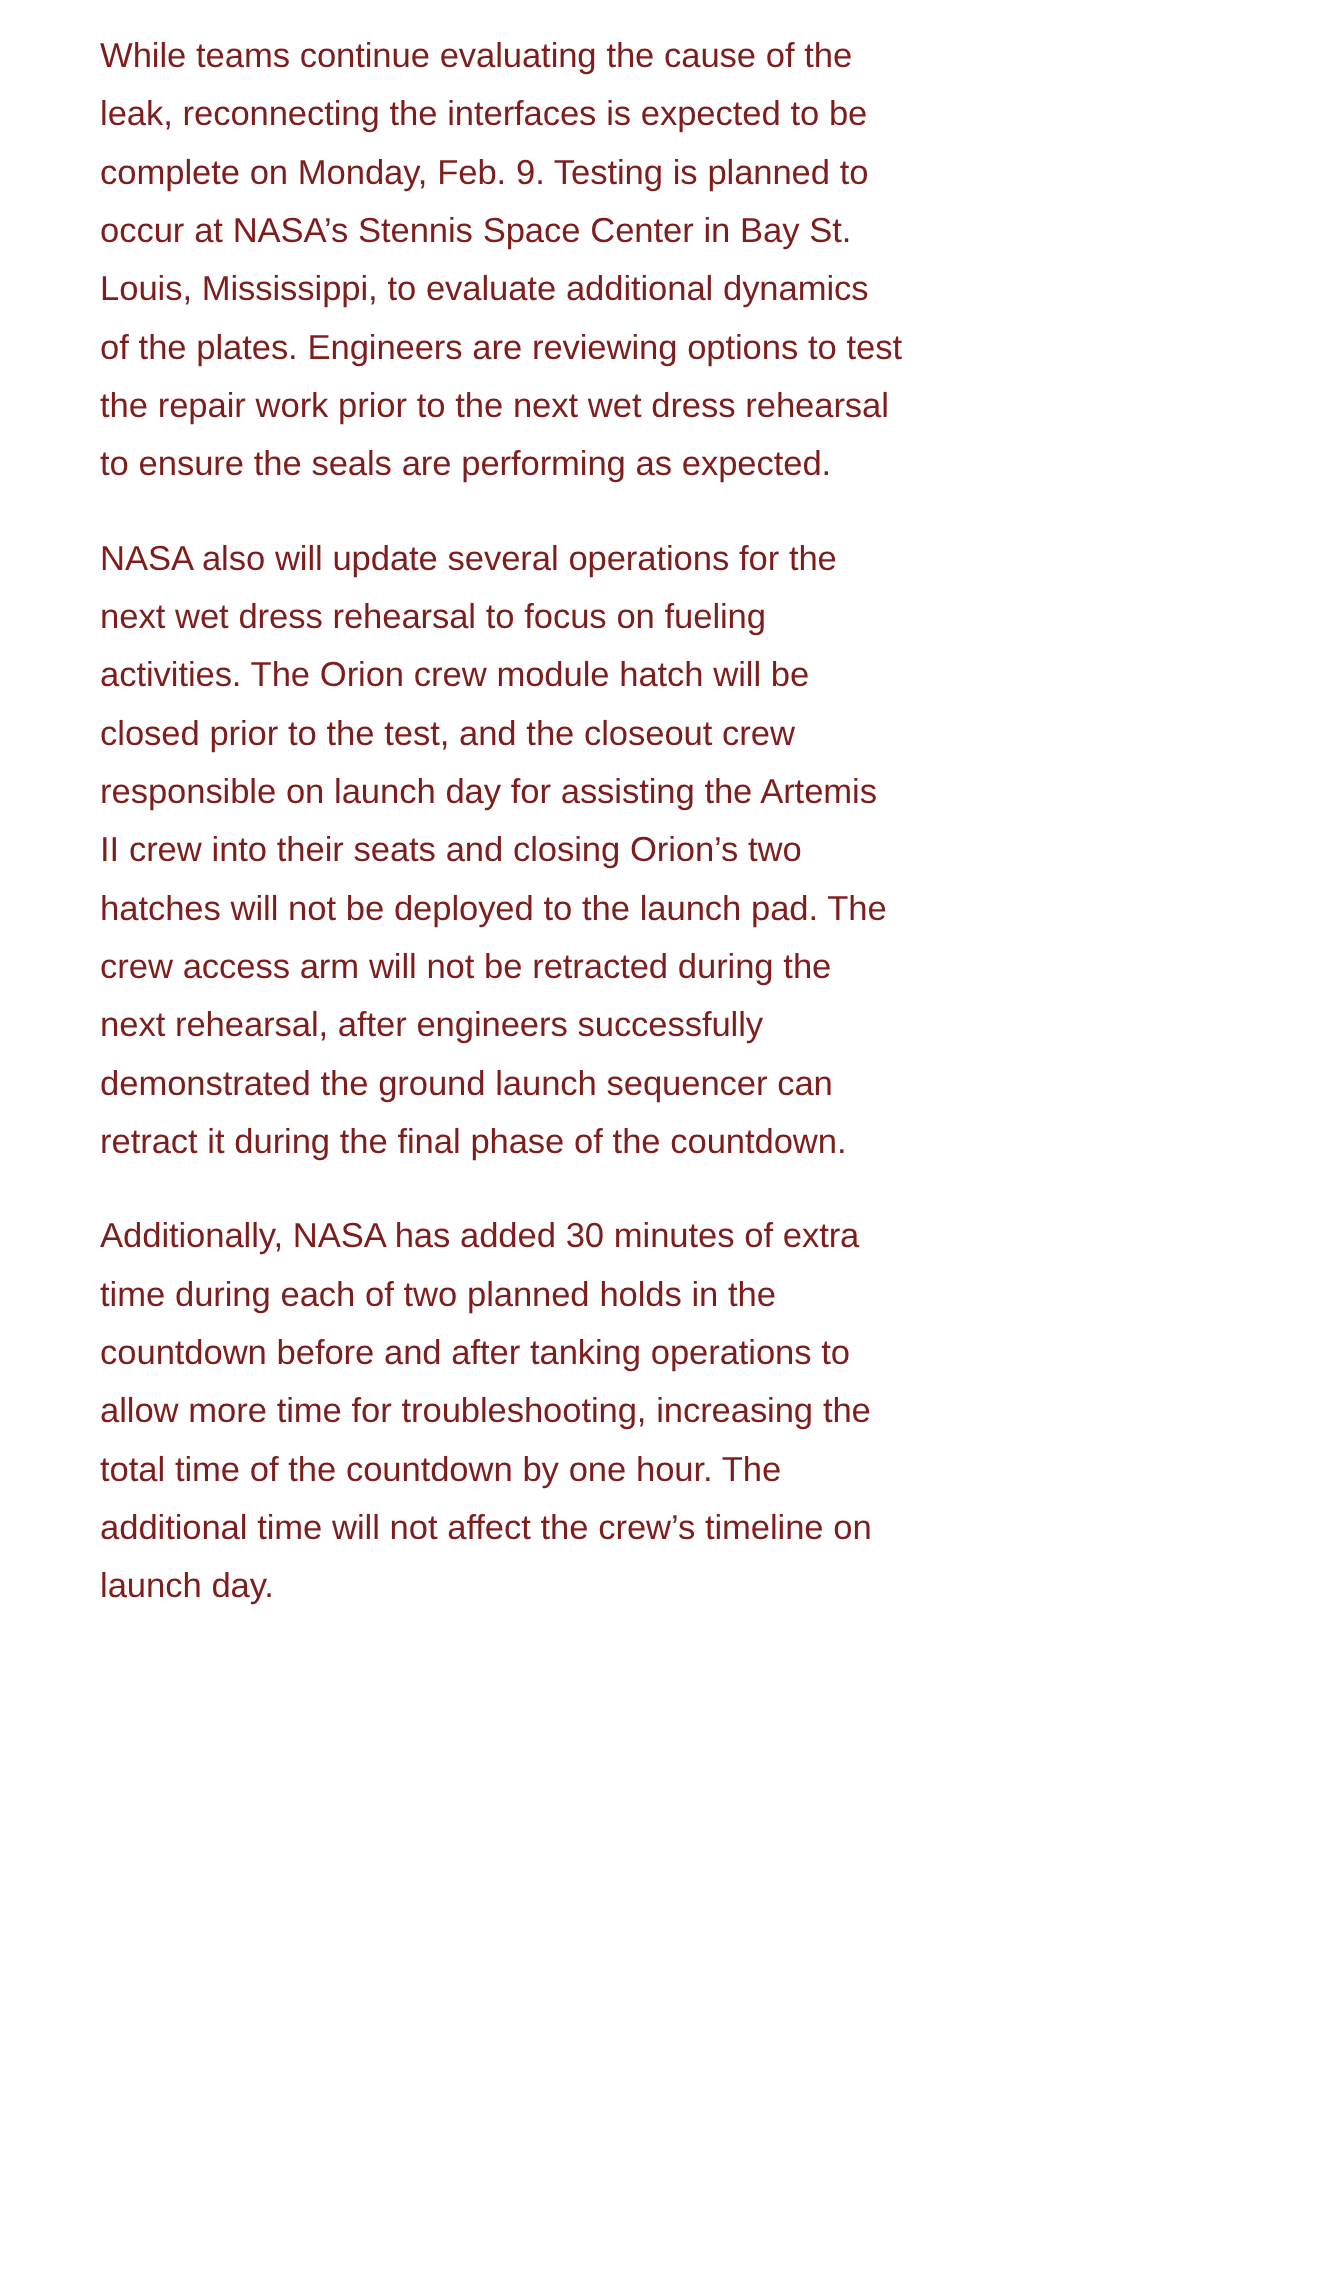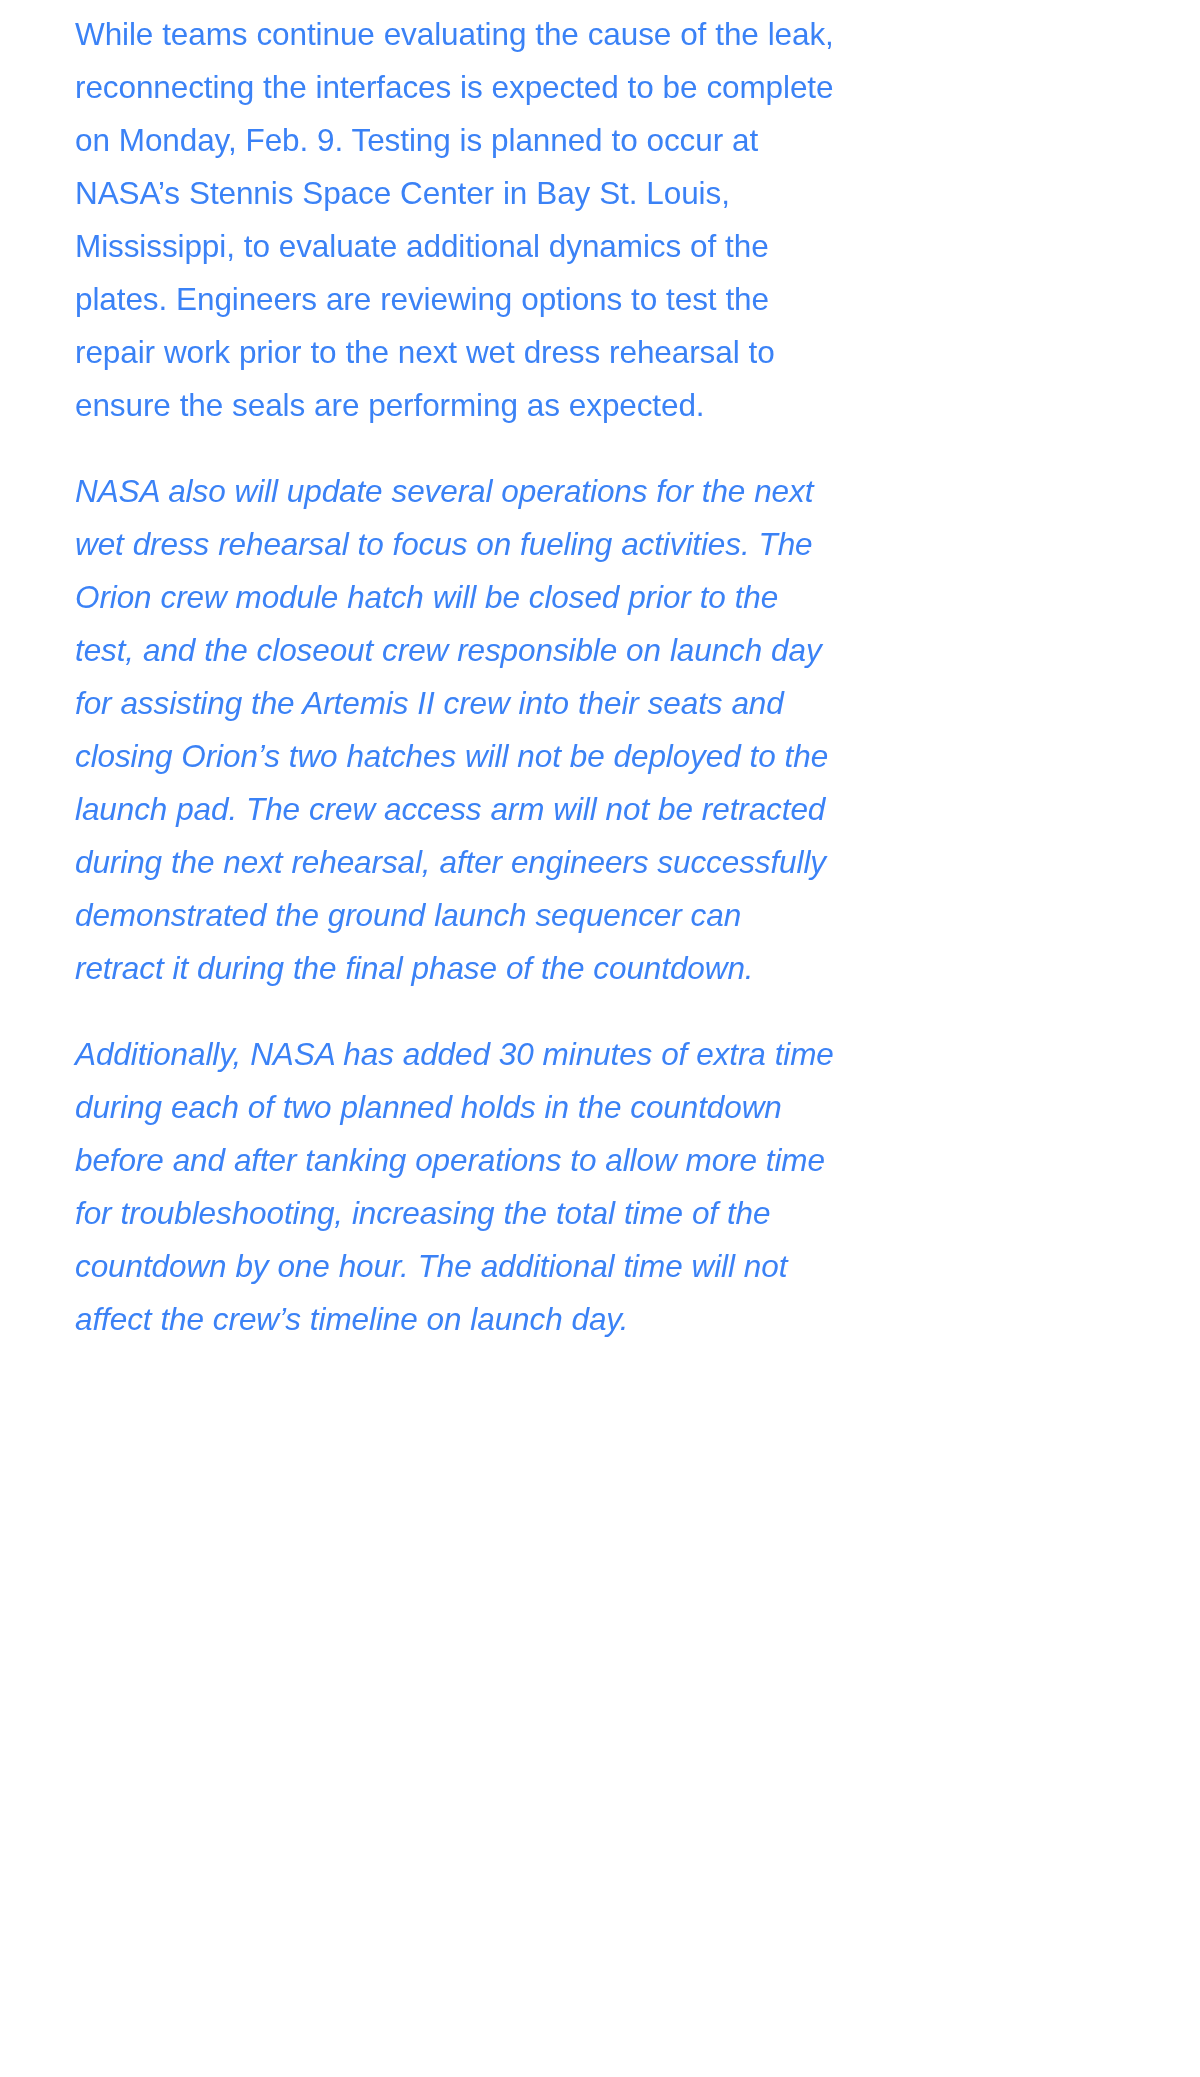--- a/index.html
+++ b/index.html
@@ -15,34 +15,33 @@
     font-family: "Liberation Sans", "DejaVu Sans", sans-serif;
     -webkit-font-smoothing: antialiased;
   }
   .article-body {
     position: absolute;
     left: 75px;
     top: 0;
     width: 762px;
   }
   .para {
-    margin: 0;
+    margin: 16px;
     padding: 0;
-    color: #3b82f6;
+    color: #7f1d1d;
     font-size: 31.5px;
     line-height: 53px;
     letter-spacing: -0.1px;
     word-spacing: 0.3px;
     font-weight: 400;
     text-align: left;
     font-stretch: condensed;
   }
   .para + .para {
     margin-top: 33px;
-    font-style: italic;
   }
   #p1 { padding-top: 8px; }
 </style>
 </head>
 <body>
 
 <div class="article-body">
   <p class="para" id="p1">While teams continue evaluating the cause of the leak, reconnecting the interfaces is expected to be complete on Monday, Feb. 9. Testing is planned to occur at NASA’s Stennis Space Center in Bay St. Louis, Mississippi, to evaluate additional dynamics of the plates. Engineers are reviewing options to test the repair work prior to the next wet dress rehearsal to ensure the seals are performing as expected.</p>
   <p class="para" id="p2">NASA also will update several operations for the next wet dress rehearsal to focus on fueling activities. The Orion crew module hatch will be closed prior to the test, and the closeout crew responsible on launch day for assisting the Artemis II crew into their seats and closing Orion’s two hatches will not be deployed to the launch pad. The crew access arm will not be retracted during the next rehearsal, after engineers successfully demonstrated the ground launch sequencer can retract it during the final phase of the countdown.</p>
   <p class="para" id="p3">Additionally, NASA has added 30 minutes of extra time during each of two planned holds in the countdown before and after tanking operations to allow more time for troubleshooting, increasing the total time of the countdown by one hour. The additional time will not affect the crew’s timeline on launch day.</p>

